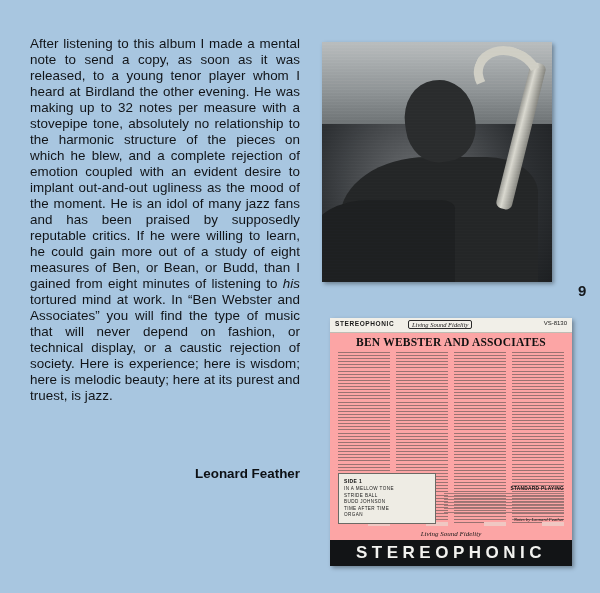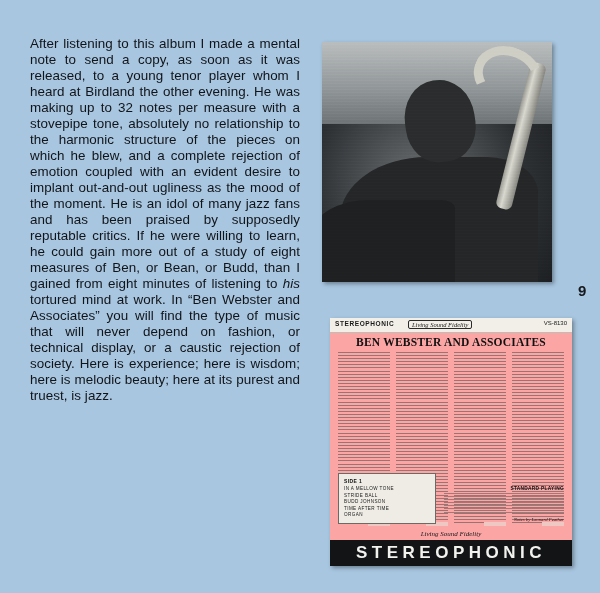--- a/index.html
+++ b/index.html
@@ -315,20 +315,21 @@
 </style>
 </head>
 <body>
 
 <div id="page">
 
   <div id="liner-text">
     <p class="para"><span>After listening to this album I made a mental note to send a copy, as soon as it was released, to a young tenor player whom I heard at Birdland the other evening. He was making up to 32 notes per measure with a stovepipe tone, absolutely no relationship to the harmonic structure of the pieces on which he blew, and a complete rejection of emotion coupled with an evident desire to implant  out-and-out ugliness as the mood of the moment. He is an idol of many jazz fans and has been praised by supposedly reputable critics. If he were willing to learn, he could gain more out of a study of eight measures of Ben, or Bean, or Budd, than I gained from eight minutes of listening to </span><em>his</em><span> tortured mind at work. In “Ben Webster and Associates” you will find the type of music that will never depend on fashion, or technical display, or a caustic rejection of society. Here is experience; here is wisdom; here is melodic beauty; here at its purest and truest, is jazz.</span></p>
   </div>
 
+  <div id="byline">Leonard Feather</div>
 
   <div id="photo-card">
     <div id="photo-inner">
       <div class="ph-sky"></div>
       <div class="ph-body"></div>
       <div class="ph-head"></div>
       <div class="ph-shoulder"></div>
       <div class="ph-sax"></div>
       <div class="ph-sax-bell"></div>
       <div class="ph-grain"></div>

